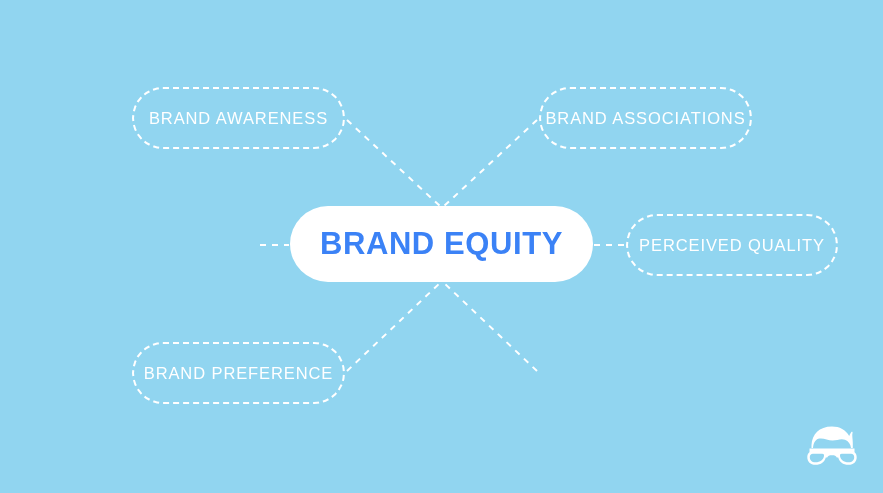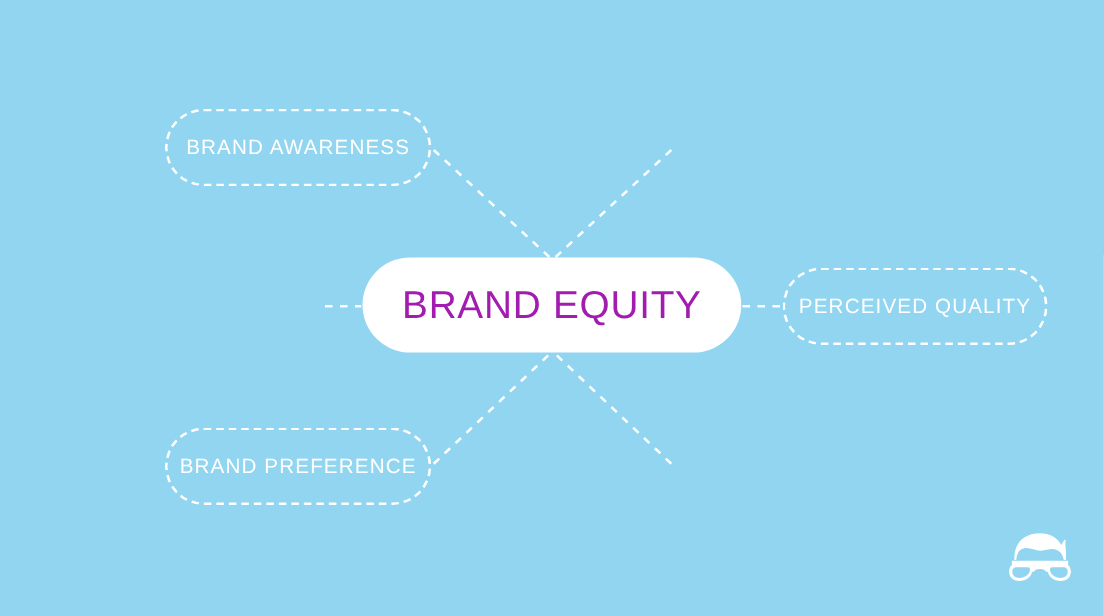--- a/index.html
+++ b/index.html
@@ -58,23 +58,23 @@
     top: 206px;
     width: 303px;
     height: 76px;
     background: #ffffff;
     border-radius: 38px;
     display: flex;
     align-items: center;
     justify-content: center;
   }
   #center-label {
-    color: #a21caf;
+    color: #3b82f6;
     font-size: 31px;
-    font-weight: 400;
+    font-weight: 700;
     letter-spacing: 0.6px;
     white-space: nowrap;
   }
   #brand-logo {
     position: absolute;
     left: 803px;
     top: 424px;
     width: 58px;
     height: 52px;
   }
@@ -92,20 +92,23 @@
       <line x1="594" y1="245" x2="624" y2="245"></line>
       <line x1="347" y1="371" x2="441" y2="282"></line>
       <line x1="537" y1="371" x2="443" y2="282"></line>
     </g>
   </svg>
 
   <div class="node" id="node-awareness">
     <span class="node-label">BRAND AWARENESS</span>
   </div>
 
+  <div class="node" id="node-associations">
+    <span class="node-label">BRAND ASSOCIATIONS</span>
+  </div>
 
 
   <div class="node" id="node-preference">
     <span class="node-label">BRAND PREFERENCE</span>
   </div>
 
   <div class="node" id="node-quality">
     <span class="node-label">PERCEIVED QUALITY</span>
   </div>
 

